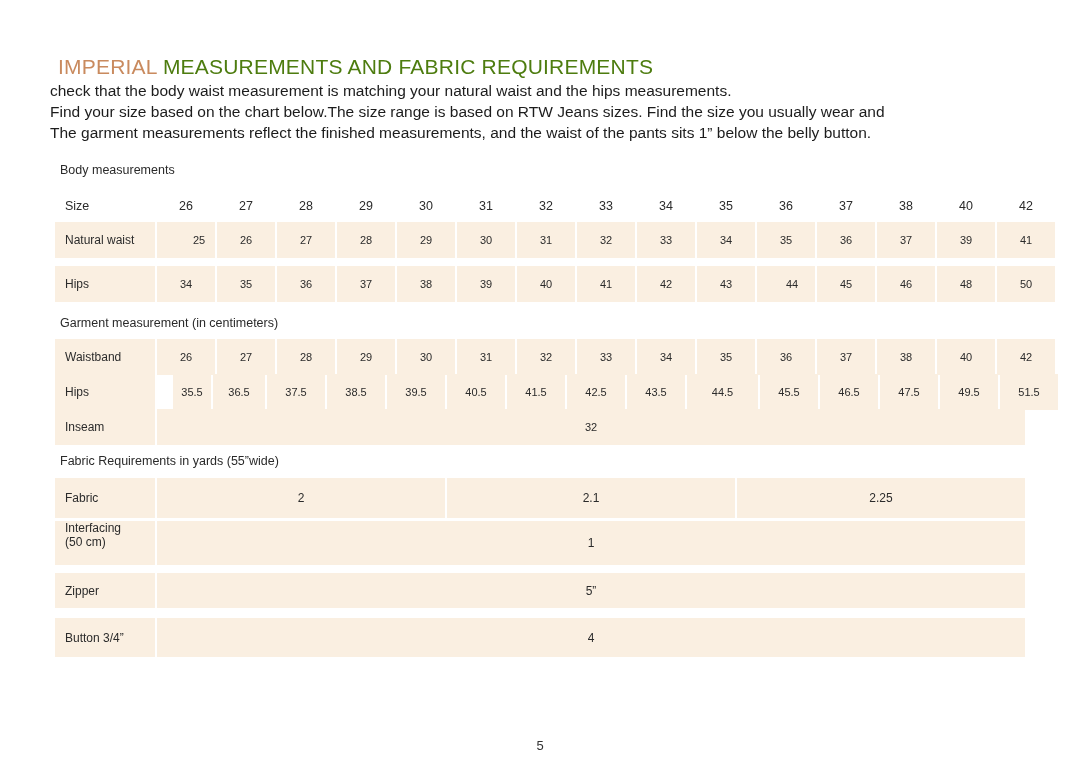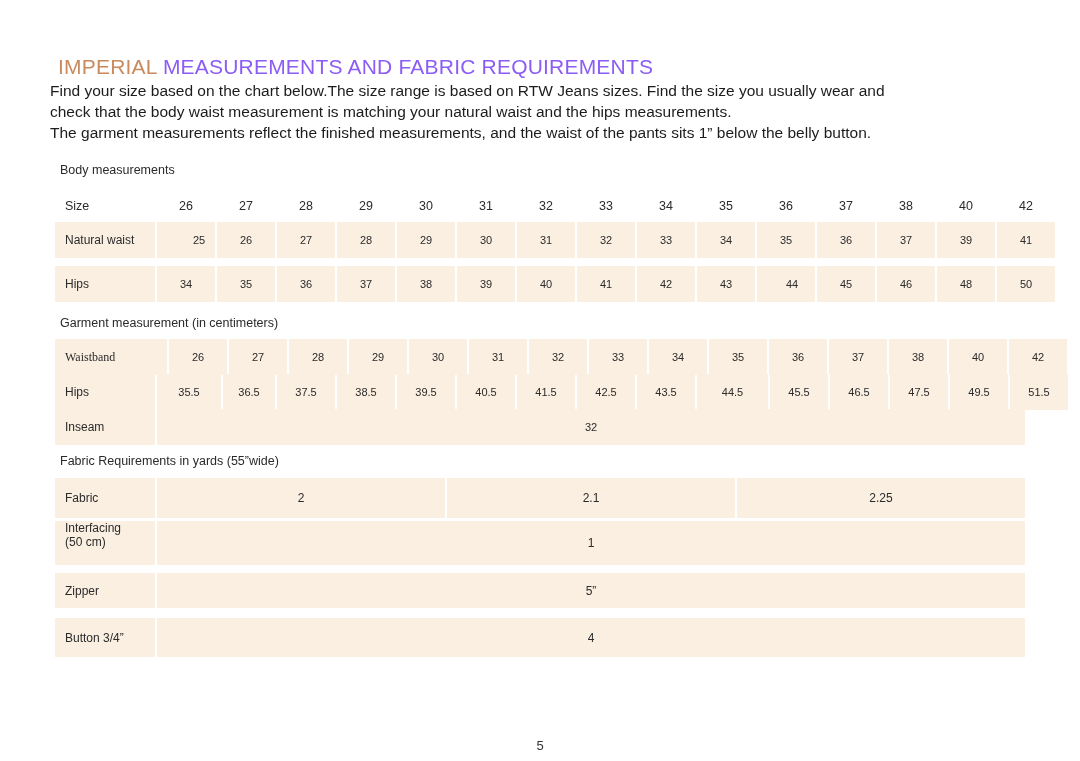--- a/index.html
+++ b/index.html
@@ -29,21 +29,21 @@
     top: 55px;
     font-size: 21px;
     letter-spacing: 0.2px;
     white-space: nowrap;
   }
   .title .accent {
     color: #c98a5e;
     margin-left: 8px;
   }
   .title .rest {
-    color: #8b5cf6;
+    color: #4d7c0f;
   }
 
   .intro {
     position: absolute;
     left: 50px;
     top: 80px;
     width: 980px;
     font-size: 15.5px;
     line-height: 21px;
     color: #1c1c1c;
@@ -104,22 +104,22 @@
 </head>
 <body>
 
 <div class="page">
 
   <div class="title">
     <span class="accent">IMPERIAL</span><span class="rest"> MEASUREMENTS AND FABRIC REQUIREMENTS</span>
   </div>
 
   <div class="intro">
+    <div>check that the body waist measurement is matching your natural waist and the hips measurements.</div>
     <div>Find your size based on the chart below.The size range is based on RTW Jeans sizes. Find the size you usually wear and</div>
-    <div>check that the body waist measurement is matching your natural waist and the hips measurements.</div>
     <div>The garment measurements reflect the finished measurements, and the waist of the pants sits 1” below the belly button.</div>
   </div>
 
   <div class="section-label" style="left:60px; top:163px;">Body measurements</div>
 
   <div class="grid head-row" style="left:55px; top:195px;">
     <div class="cell label" style="width:100px;">Size</div>
     <div class="cell" style="width:58px;">26</div>
     <div class="cell" style="width:58px;">27</div>
     <div class="cell" style="width:58px;">28</div>
@@ -171,41 +171,41 @@
     <div class="cell" style="width:58px;padding-left:12px;">44</div>
     <div class="cell" style="width:58px;">45</div>
     <div class="cell" style="width:58px;">46</div>
     <div class="cell" style="width:58px;">48</div>
     <div class="cell" style="width:58px;">50</div>
   </div>
 
   <div class="section-label" style="left:60px; top:316px;">Garment measurement (in centimeters)</div>
 
   <div class="grid" style="left:55px; top:339px;">
-    <div class="cell label" style="width:112px;font-family:Liberation Serif, serif;">Waistband</div>
+    <div class="cell label" style="width:100px;">Waistband</div>
     <div class="cell" style="width:58px;">26</div>
     <div class="cell" style="width:58px;">27</div>
     <div class="cell" style="width:58px;">28</div>
     <div class="cell" style="width:58px;">29</div>
     <div class="cell" style="width:58px;">30</div>
     <div class="cell" style="width:58px;">31</div>
     <div class="cell" style="width:58px;">32</div>
     <div class="cell" style="width:58px;">33</div>
     <div class="cell" style="width:58px;">34</div>
     <div class="cell" style="width:58px;">35</div>
     <div class="cell" style="width:58px;">36</div>
     <div class="cell" style="width:58px;">37</div>
     <div class="cell" style="width:58px;">38</div>
     <div class="cell" style="width:58px;">40</div>
     <div class="cell" style="width:58px;">42</div>
   </div>
 
   <div class="grid" style="left:55px; top:374px;">
     <div class="cell label" style="width:100px;">Hips</div>
-    <div class="cell" style="width:64px;">35.5</div>
+    <div class="cell" style="width:38px;margin-left:16px;">35.5</div>
     <div class="cell" style="width:52px;">36.5</div>
     <div class="cell" style="width:58px;">37.5</div>
     <div class="cell" style="width:58px;">38.5</div>
     <div class="cell" style="width:58px;">39.5</div>
     <div class="cell" style="width:58px;">40.5</div>
     <div class="cell" style="width:58px;">41.5</div>
     <div class="cell" style="width:58px;">42.5</div>
     <div class="cell" style="width:58px;">43.5</div>
     <div class="cell" style="width:71px;">44.5</div>
     <div class="cell" style="width:58px;">45.5</div>

